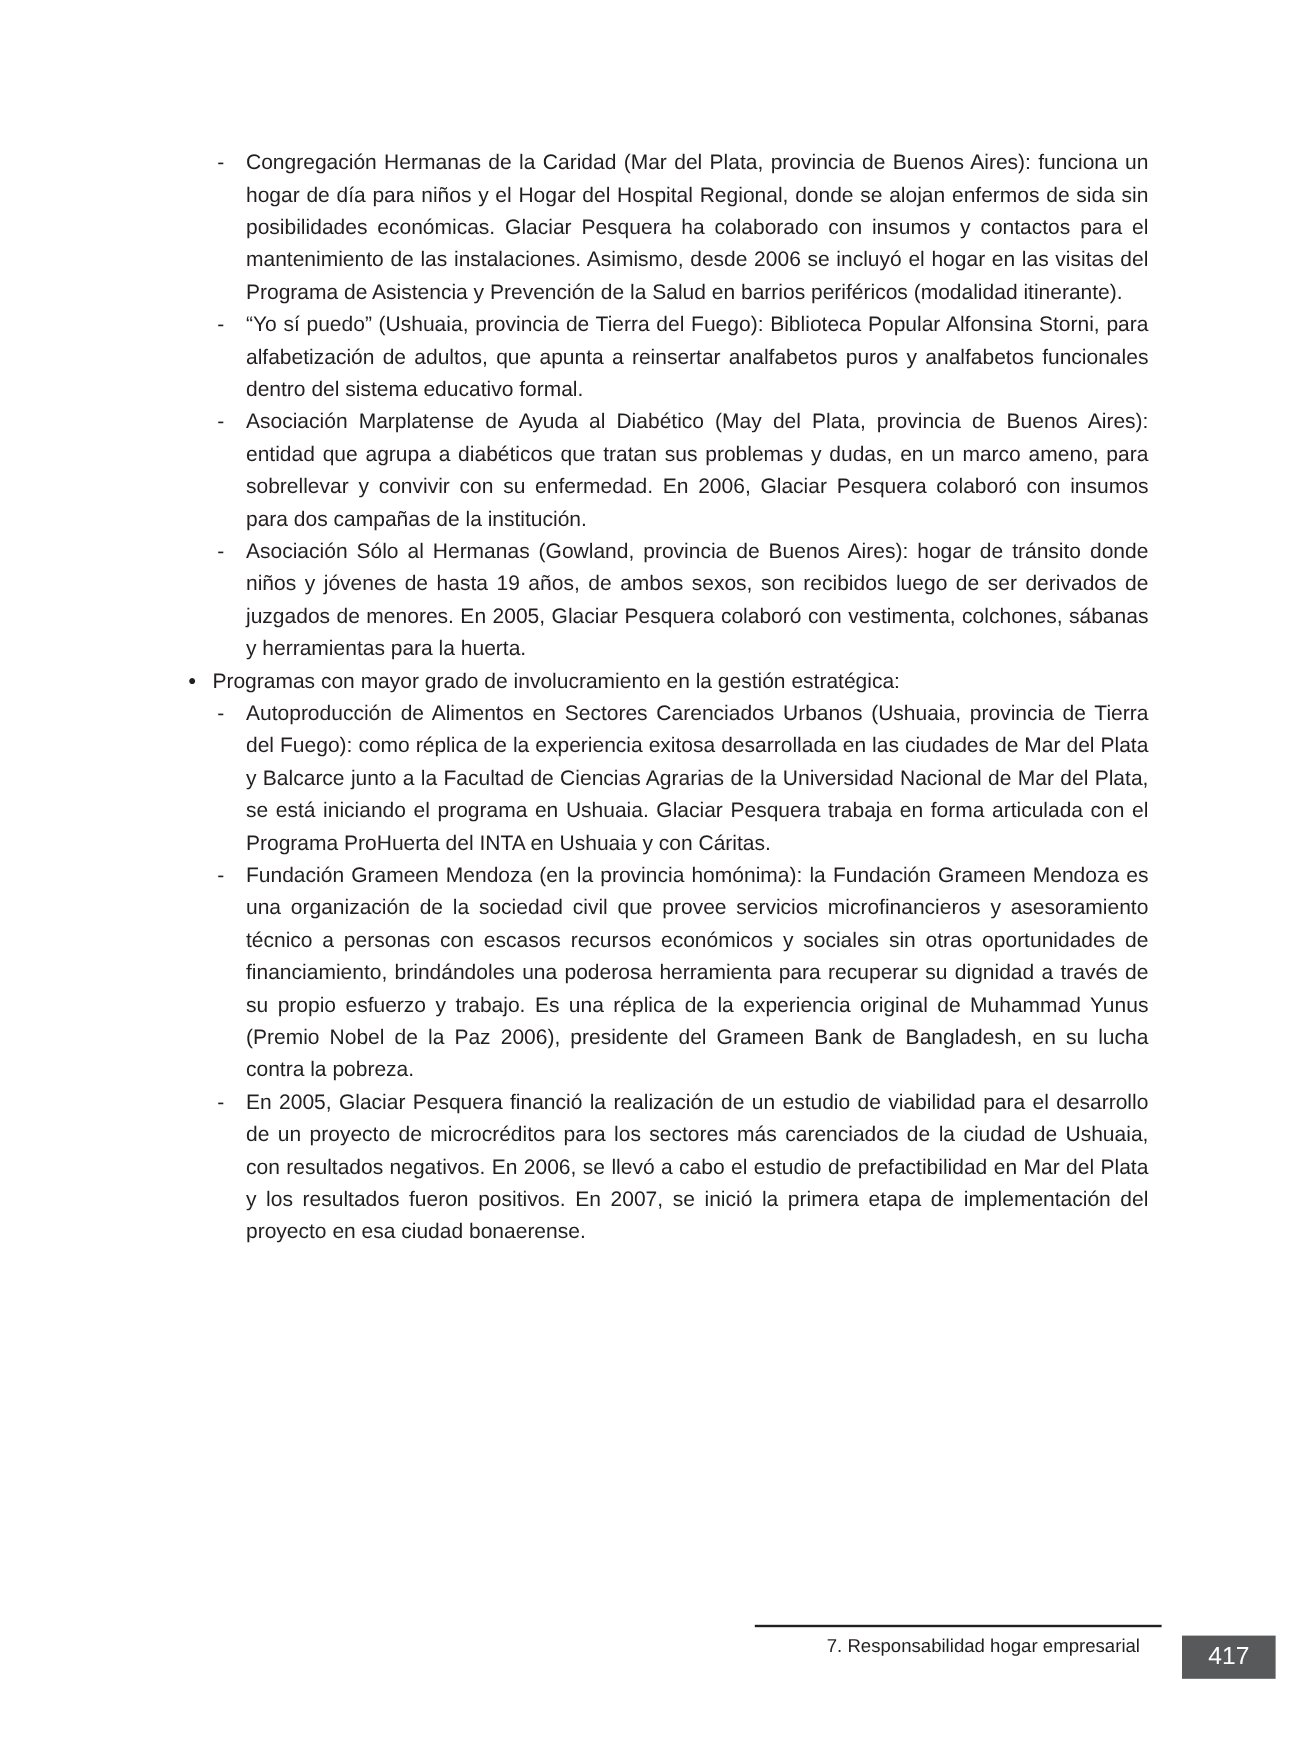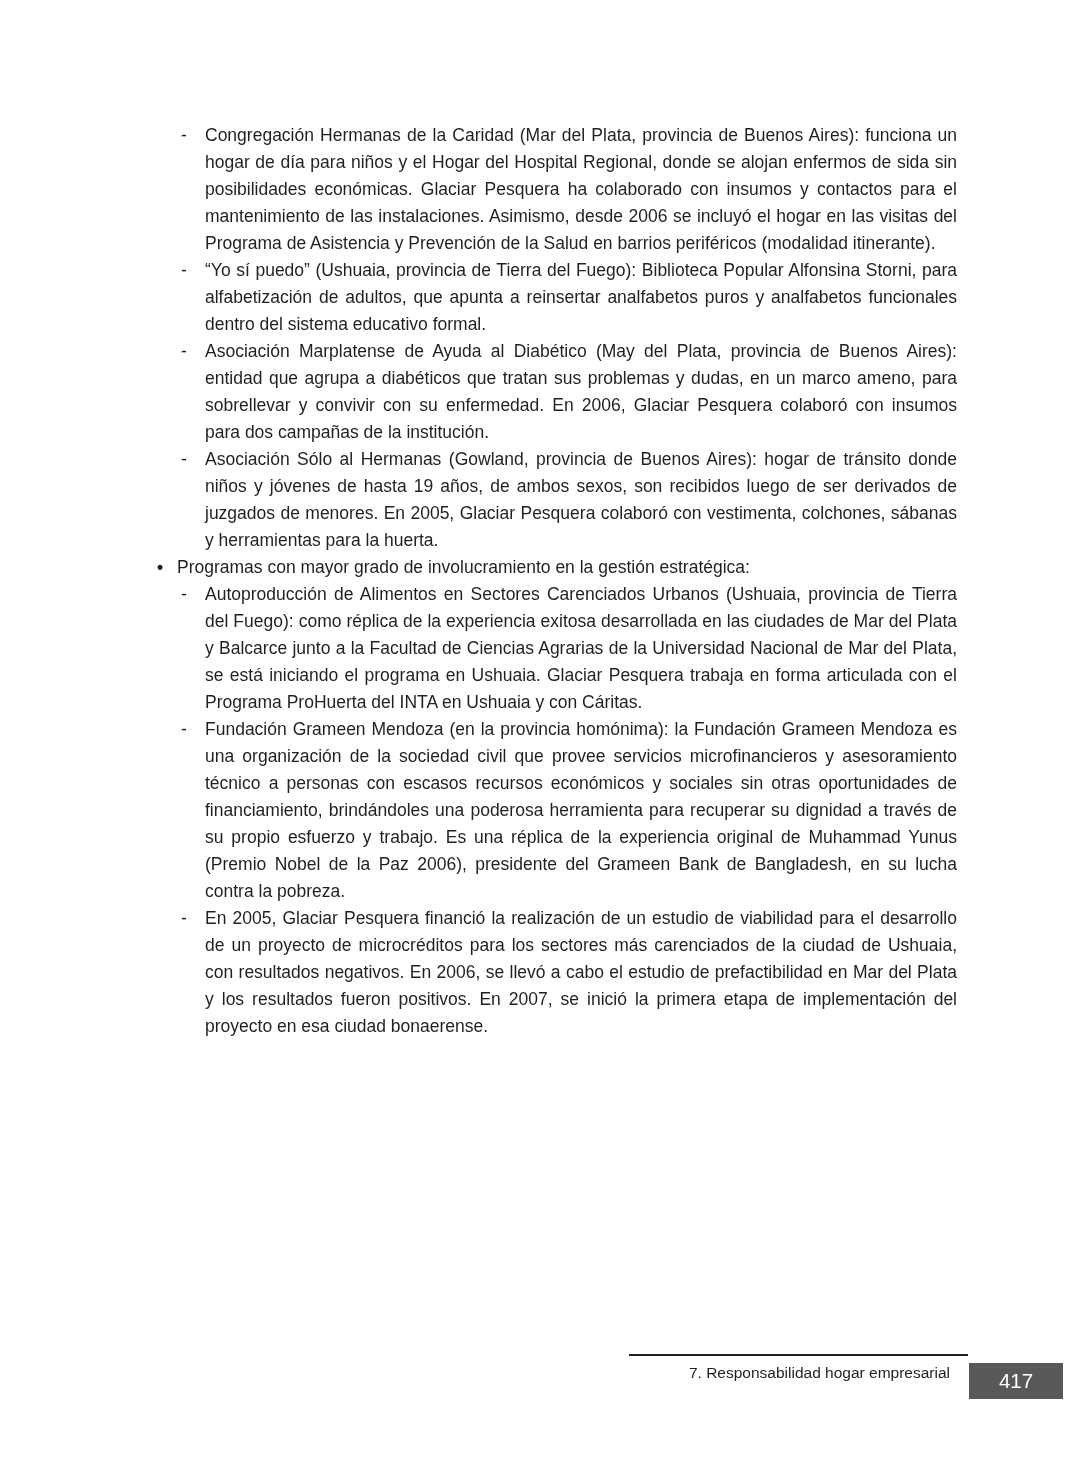--- a/index.html
+++ b/index.html
@@ -47,21 +47,21 @@
     right: 130px;
     font-size: 15.5px;
     line-height: 20px;
     color: #231f20;
     white-space: nowrap;
   }
   .page-number-box {
     position: absolute;
     top: 1363px;
     right: 17px;
-    width: 94px;
+    width: 78px;
     height: 36px;
     background: #58595b;
     color: #ffffff;
     font-size: 20.5px;
     display: flex;
     align-items: center;
     justify-content: center;
   }
 </style>
 </head>

